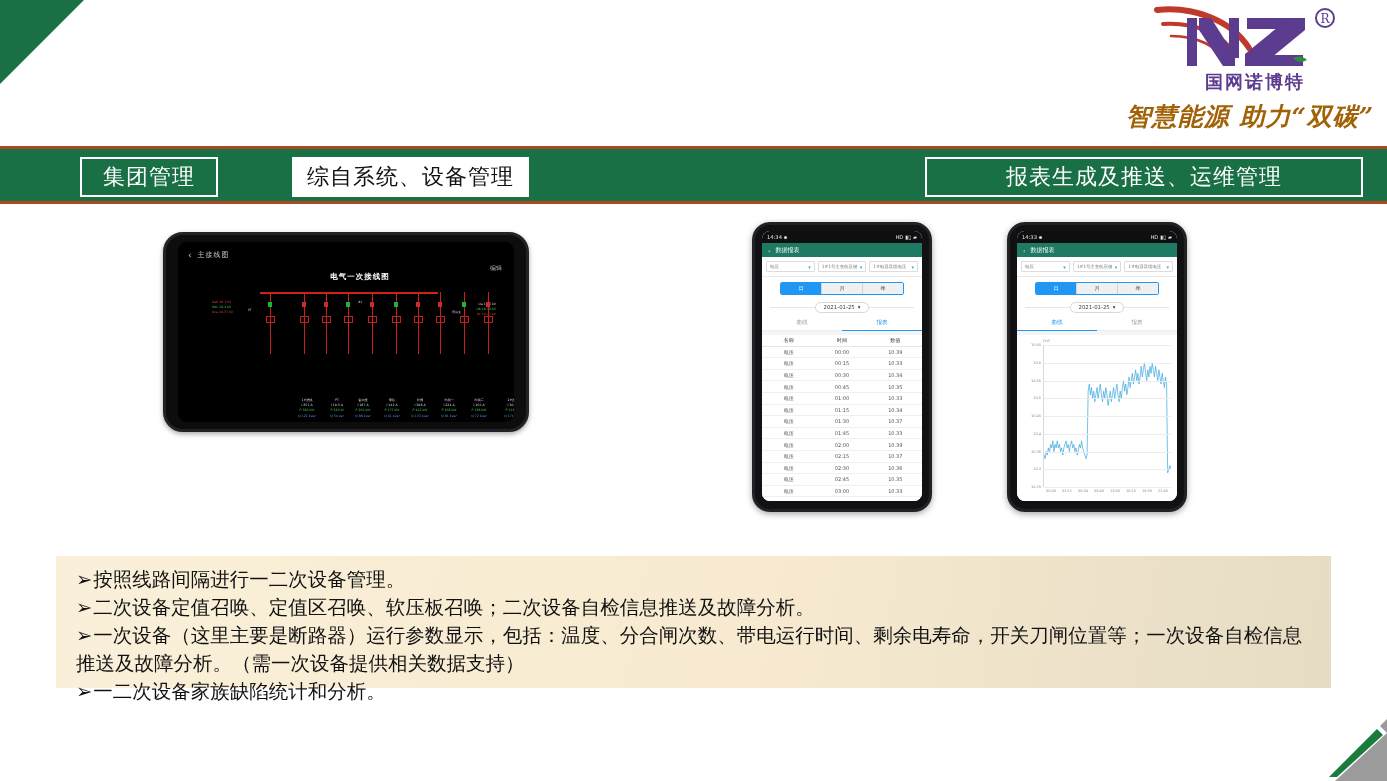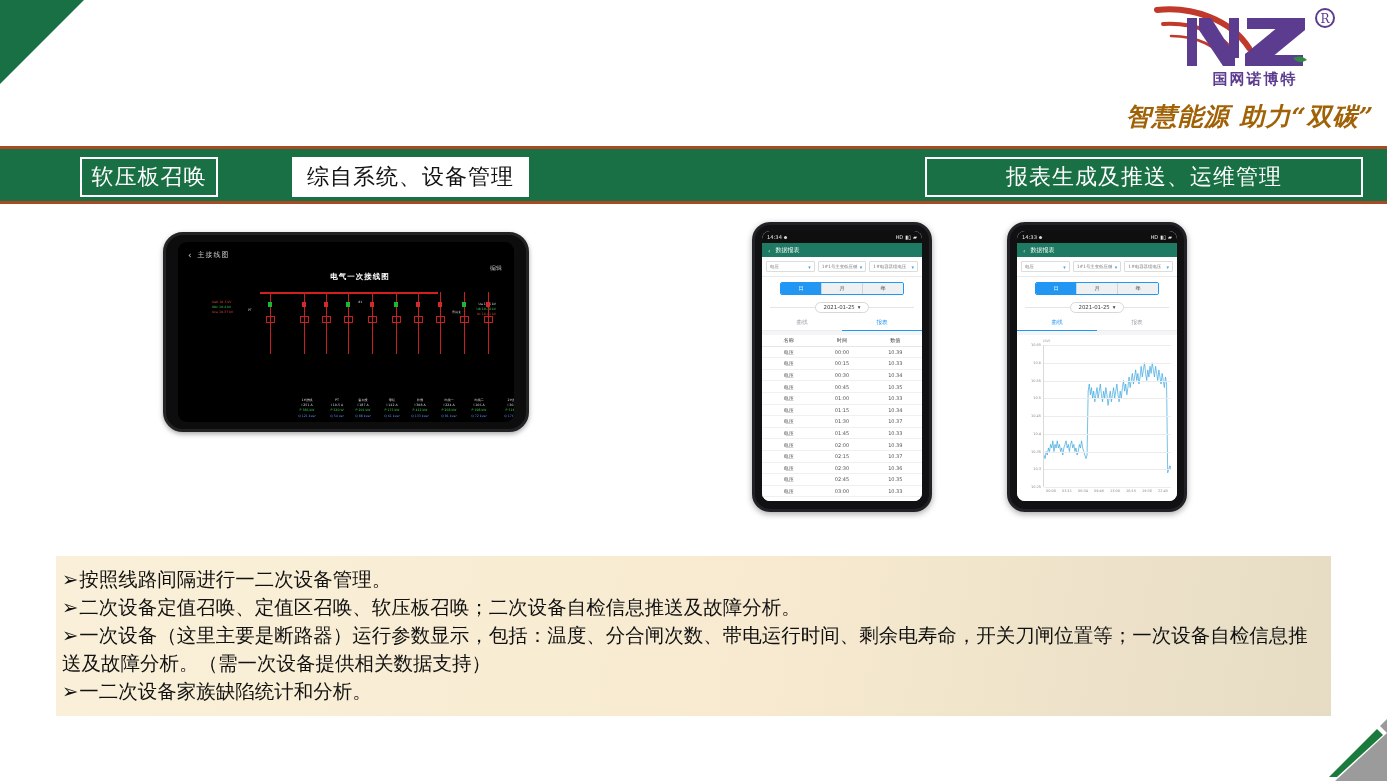--- a/index.html
+++ b/index.html
@@ -42,21 +42,21 @@
   .logo-wrap {
     position: absolute;
     right: 12px; top: 4px;
     width: 250px; height: 128px;
   }
   .logo-mark { position: absolute; left: 28px; top: 0; width: 200px; height: 72px; }
   .logo-cn {
     position: absolute; left: 40px; top: 66px;
     width: 180px; text-align: center;
     font-family: Liberation Sans, sans-serif;
-    font-weight: bold; font-size: 15px; color: #5c3c8e;
+    font-weight: bold; font-size: 18px; color: #5c3c8e;
     letter-spacing: 2px;
   }
   .logo-slogan {
     position: absolute; left: 0; top: 96px;
     width: 250px; text-align: center;
     font-family: "DejaVu Serif", "Liberation Serif", serif;
     font-style: italic; font-weight: bold;
     font-size: 25px; color: #a16207;
     letter-spacing: 1px;
     white-space: nowrap;
@@ -223,23 +223,23 @@
   .plot { position: absolute; left: 22px; right: 2px; top: 0; bottom: 12px; border-left: .7px solid #d9d9d9; }
   .gline { position: absolute; left: 0; right: 0; height: .7px; background: #ececec; }
   .xaxis { position: absolute; left: 22px; right: 2px; bottom: 0; height: 12px; }
   .xtick { position: absolute; top: 2px; font-size: 3.5px; color: #8d8d8d; transform: translateX(-50%); white-space: nowrap; }
   .plot svg { position: absolute; inset: 0; width: 100%; height: 100%; }
 
   
   .bullets {
     position: absolute;
     left: 56px; top: 556px;
-    width: 1275px; height: 160px;
+    width: 1275px; height: 132px;
     background: linear-gradient(100deg, #faf0d9 0%, #f7ead0 55%, #e6dcc4 100%);
-    padding: 10px 14px 8px 6px;
+    padding: 10px 14px 8px 20px;
   }
   .bline {
     font-family: "DejaVu Serif", "Liberation Serif", serif;
     font-size: 19.5px;
     line-height: 28px;
     color: #111111;
     white-space: nowrap;
   }
   .bline.wrap2 { white-space: normal; }
   .arrow { color: #111; margin-right: 1px; }
@@ -274,21 +274,21 @@
 
       <circle cx="172" cy="14" r="9" fill="none" stroke="#5c3c8e" stroke-width="2"></circle>
       <text x="172" y="19" font-size="12" fill="#5c3c8e" text-anchor="middle" font-family="DejaVu Serif, serif">R</text>
     </svg>
     <div class="logo-cn">国网诺博特</div>
     <div class="logo-slogan">智慧能源 助力“双碳”</div>
   </div>
 
   <div class="nav-band">
     <div class="nav-inner">
-      <div class="nav-chip chip-outline" style="left:80px;  width:138px;">软压板召唤</div>
+      <div class="nav-chip chip-outline" style="left:80px;  width:138px;">集团管理</div>
       <div class="nav-chip chip-filled" style="left:292px; width:237px;">综自系统、设备管理</div>
       <div class="nav-chip chip-outline" style="left:925px; width:438px;">报表生成及推送、运维管理</div>
     </div>
   </div>
 
   <div class="devices">
 
     <div class="tablet">
       <div class="tablet-screen">
 

